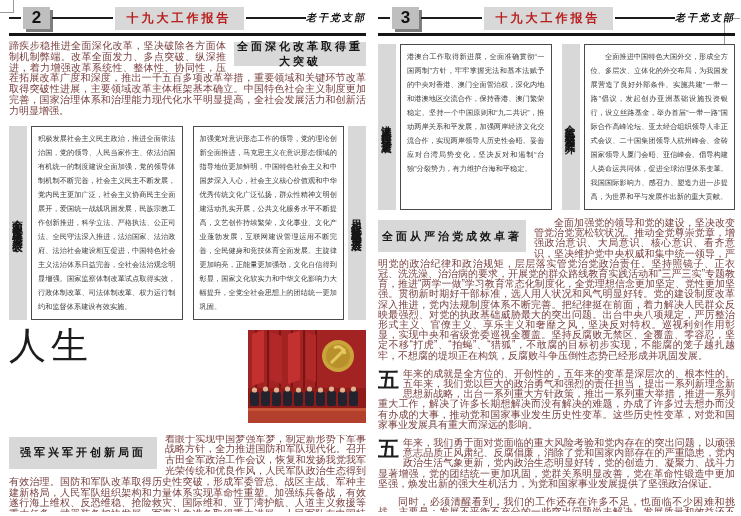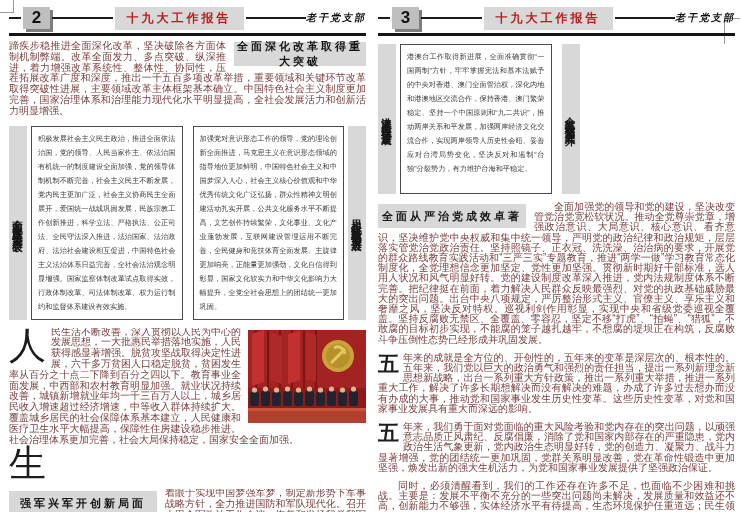--- a/index.html
+++ b/index.html
@@ -19,21 +19,21 @@
   .title-box { background:#d8d8d8; padding:3px 12px; font-weight:bold; font-size:12px; letter-spacing:3px; color:#b91c1c; margin:0 2px; white-space:nowrap; }
   .branch { font-weight:bold; font-size:10px; letter-spacing:2px; color:#111; white-space:nowrap; margin-left:0;font-style:italic; }
   .thick-rule { height:3px; background:#151515; margin-top:3px; }
 
   
   .flow { font-size:10px; line-height:10.8px; color:#7a4040; text-align:justify;font-family:Liberation Mono, monospace; }
   .indent { text-indent:2em; }
 
   .banner { background:#d8d8d8; color:#161616; font-weight:bold; text-align:center; letter-spacing:3px; font-size:11px; display:flex; align-items:center; justify-content:center; }
   .banner.fr { float:right; width:132px; height:24px; margin:0 0 5px 8px; }
-  .banner.fl { float:left; width:148px; height:24px; margin:2px 8px 3px 0; }
+  .banner.fl { float:left; width:148px; height:32px; margin:2px 8px 3px 0; }
 
   .intro-wrap { margin-top:6px; }
 
   
   .features { display:flex; gap:10px; margin-top:8px; }
   .feature { flex:1 1 0; display:flex; align-items:stretch; }
   .vlabel { width:18px; background:#d8d8d8; color:#161616; font-weight:bold; font-size:10.5px; writing-mode:vertical-rl; text-orientation:upright; display:flex; align-items:center; justify-content:center; letter-spacing:2px; padding:3px 0; }
   .vlabel.before { margin-right:4px; }
   .vlabel.after  { margin-left:4px; }
   .fbox { flex:1 1 auto; border:1px solid #4a4a4a; padding:5px 6px; font-size:7.2px; line-height:14px; color:#3c3c3c; text-align:justify; min-height:150px; }
@@ -134,21 +134,20 @@
                 <circle cx="83.5" cy="59" r="2.6"></circle>
                 <circle cx="94.5" cy="60" r="2.6"></circle>
               <circle cx="105.5" cy="59" r="2.6"></circle>
             </g>
           </g>
           <rect x="0" y="78" width="118" height="15" fill="#b3402c"></rect>
           <rect x="0" y="78" width="118" height="3" fill="#c8553a"></rect>
         </svg>
       </div>
       <span class="dropcap-big">人</span>
-      <p class="flow">民生活不断改善，深入贯彻以人民为中心的发展思想，一大批惠民举措落地实施，人民获得感显著增强。脱贫攻坚战取得决定性进展，六千多万贫困人口稳定脱贫，贫困发生率从百分之十点二下降到百分之四以下。教育事业全面发展，中西部和农村教育明显加强。就业状况持续改善，城镇新增就业年均一千三百万人以上，城乡居民收入增速超过经济增速，中等收入群体持续扩大。覆盖城乡居民的社会保障体系基本建立，人民健康和医疗卫生水平大幅提高，保障性住房建设稳步推进。社会治理体系更加完善，社会大局保持稳定，国家安全全面加强。</p>
       <span class="dropcap-big">生</span>
     </div>
 
     <div class="section">
       <div class="banner fl">强军兴军开创新局面</div>
       <p class="flow">着眼于实现中国梦强军梦，制定新形势下军事战略方针，全力推进国防和军队现代化。召开古田全军政治工作会议，恢复和发扬我党我军光荣传统和优良作风，人民军队政治生态得到有效治理。国防和军队改革取得历史性突破，形成军委管总、战区主战、军种主建新格局，人民军队组织架构和力量体系实现革命性重塑。加强练兵备战，有效遂行海上维权、反恐维稳、抢险救灾、国际维和、亚丁湾护航、人道主义救援等重大任务，武器装备加快发展，军事斗争准备取得重大进展。人民军队在中国特色强军之路上迈出坚定步伐。</p>
     </div>
   </div>
 
   <div class="page page-right">
@@ -162,20 +161,21 @@
     </div>
     <div class="thick-rule"></div>
 
     <div class="features">
       <div class="feature">
         <div class="vlabel before">港澳台工作取得新进展</div>
         <div class="fbox">港澳台工作取得新进展，全面准确贯彻“一国两制”方针，牢牢掌握宪法和基本法赋予的中央对香港、澳门全面管治权，深化内地和港澳地区交流合作，保持香港、澳门繁荣稳定。坚持一个中国原则和“九二共识”，推动两岸关系和平发展，加强两岸经济文化交流合作，实现两岸领导人历史性会晤。妥善应对台湾局势变化，坚决反对和遏制“台独”分裂势力，有力维护台海和平稳定。</div>
       </div>
       <div class="feature">
         <div class="vlabel before">全方位外交布局深入展开</div>
+        <div class="fbox indent">全面推进中国特色大国外交，形成全方位、多层次、立体化的外交布局，为我国发展营造了良好外部条件。实施共建“一带一路”倡议，发起创办亚洲基础设施投资银行，设立丝路基金，举办首届“一带一路”国际合作高峰论坛、亚太经合组织领导人非正式会议、二十国集团领导人杭州峰会、金砖国家领导人厦门会晤、亚信峰会。倡导构建人类命运共同体，促进全球治理体系变革。我国国际影响力、感召力、塑造力进一步提高，为世界和平与发展作出新的重大贡献。</div>
       </div>
     </div>
 
     <div class="section">
       <div class="banner fl">全面从严治党成效卓著</div>
       <p class="pr-flow indent">全面加强党的领导和党的建设，坚决改变管党治党宽松软状况。推动全党尊崇党章，增强政治意识、大局意识、核心意识、看齐意识，坚决维护党中央权威和集中统一领导，严明党的政治纪律和政治规矩，层层落实管党治党政治责任。坚持照镜子、正衣冠、洗洗澡、治治病的要求，开展党的群众路线教育实践活动和“三严三实”专题教育，推进“两学一做”学习教育常态化制度化，全党理想信念更加坚定、党性更加坚强。贯彻新时期好干部标准，选人用人状况和风气明显好转。党的建设制度改革深入推进，党内法规制度体系不断完善。把纪律挺在前面，着力解决人民群众反映最强烈、对党的执政基础威胁最大的突出问题。出台中央八项规定，严厉整治形式主义、官僚主义、享乐主义和奢靡之风，坚决反对特权。巡视利剑作用彰显，实现中央和省级党委巡视全覆盖。坚持反腐败无禁区、全覆盖、零容忍，坚定不移“打虎”、“拍蝇”、“猎狐”，不敢腐的目标初步实现，不能腐的笼子越扎越牢，不想腐的堤坝正在构筑，反腐败斗争压倒性态势已经形成并巩固发展。</p>
     </div>
 
     <div class="section">
       <span class="dropcap-five">五</span>

